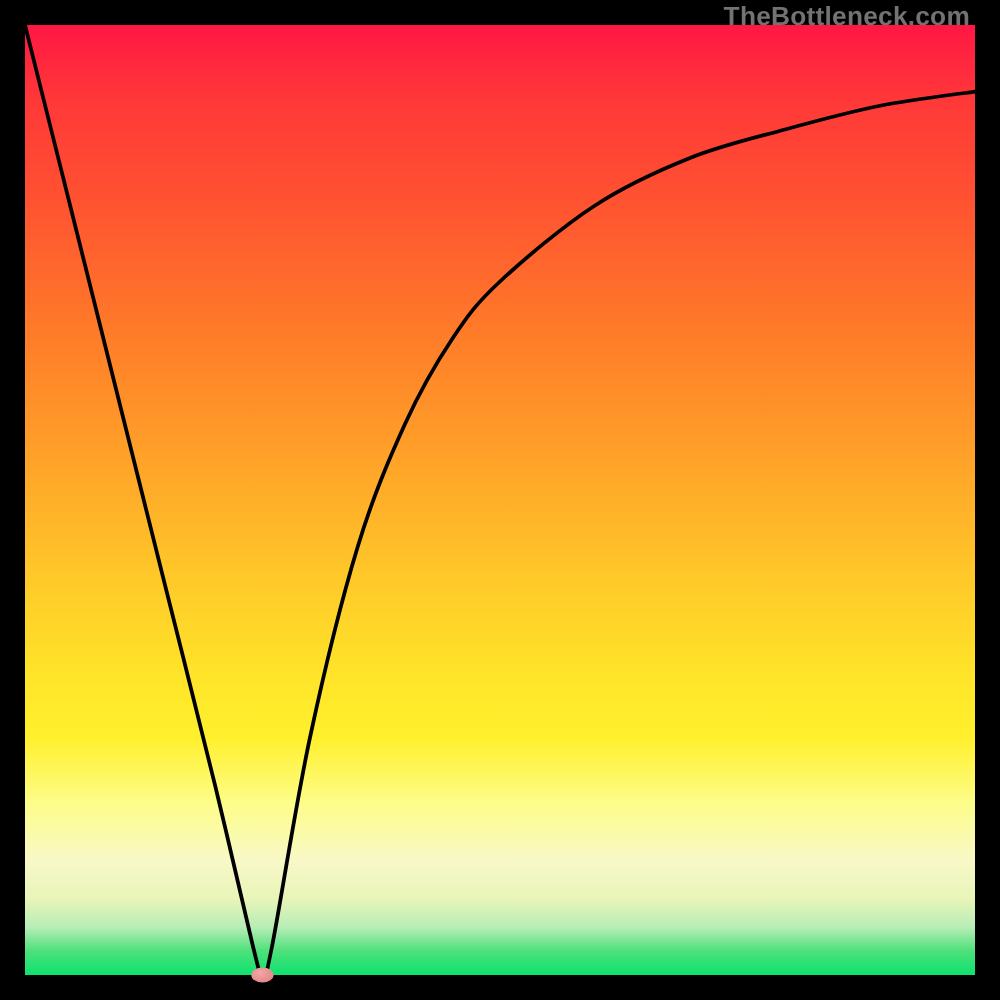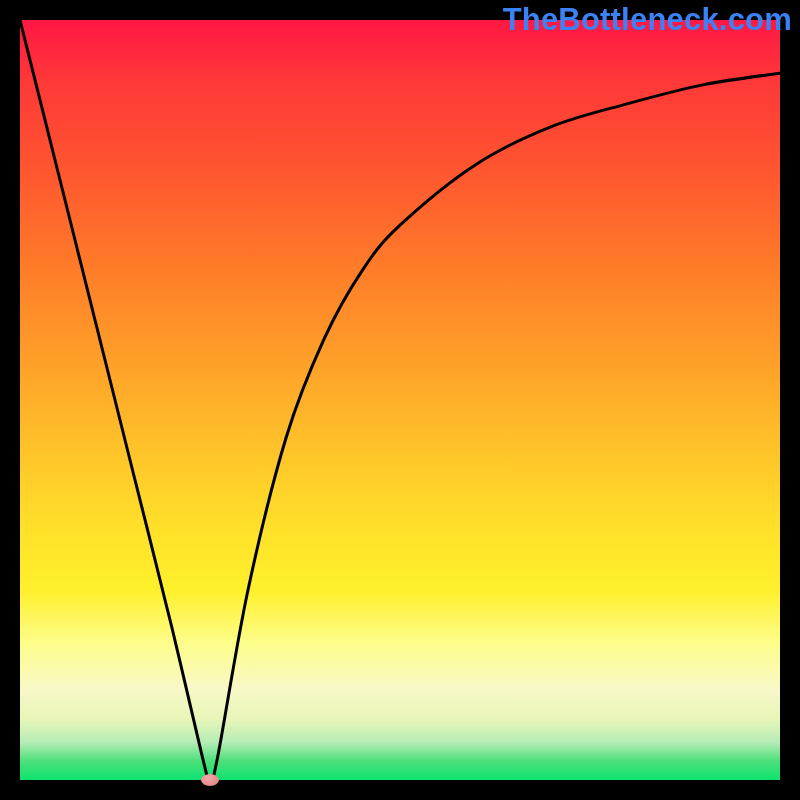--- a/index.html
+++ b/index.html
@@ -37,25 +37,25 @@
       #f8f8c8 88%,
       #e8f5b8 92%,
       #b6edb6 95%,
       #4de07a 97.5%,
       #0de26f 100%
     );
   }
   .watermark {
     position: absolute;
     top: 2px;
-    right: 8px;
+    right: 24px;
     font-family: Arial, Helvetica, sans-serif;
-    font-size: 31px;
+    font-size: 21px;
     font-weight: 600;
-    color: #3b82f6;
+    color: #737373;
     letter-spacing: 0.2px;
   }
   svg.curve {
     position: absolute;
     left: 0;
     top: 0;
     width: 760px;
     height: 760px;
   }
   .dot {

